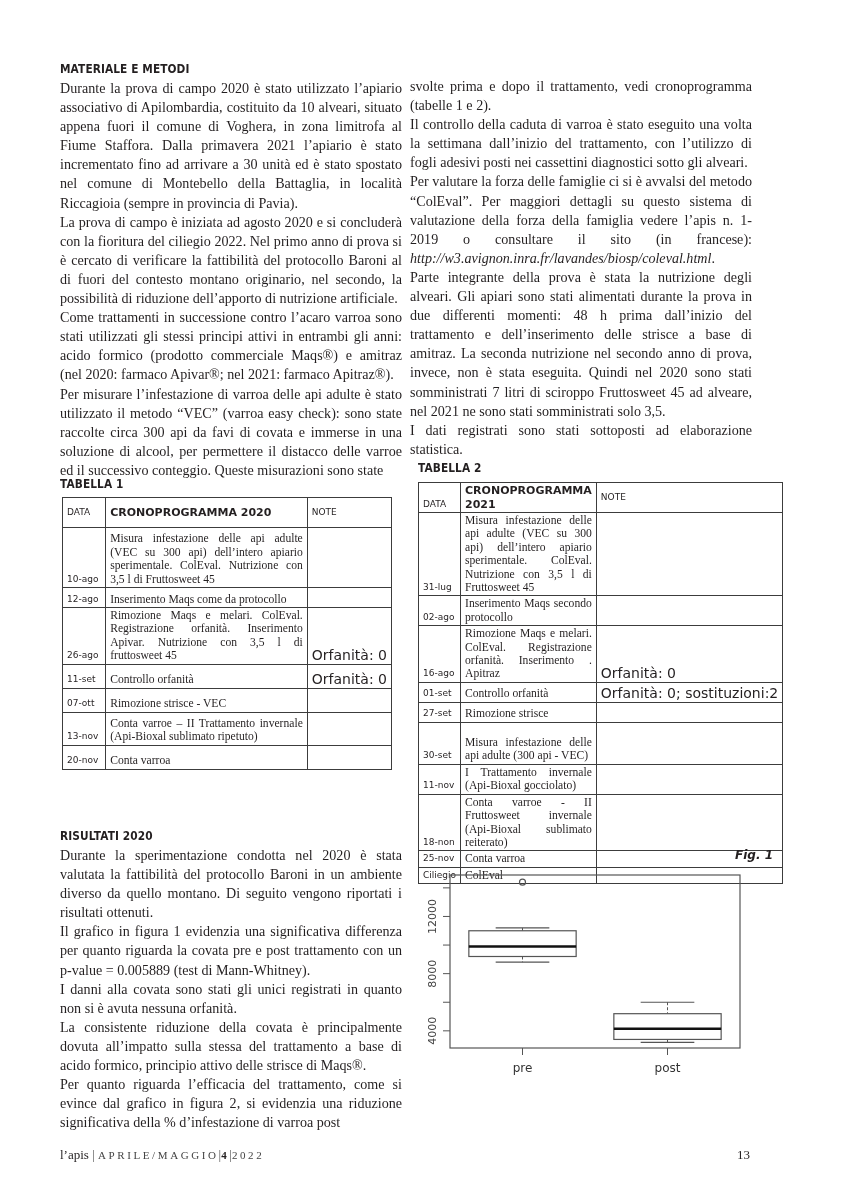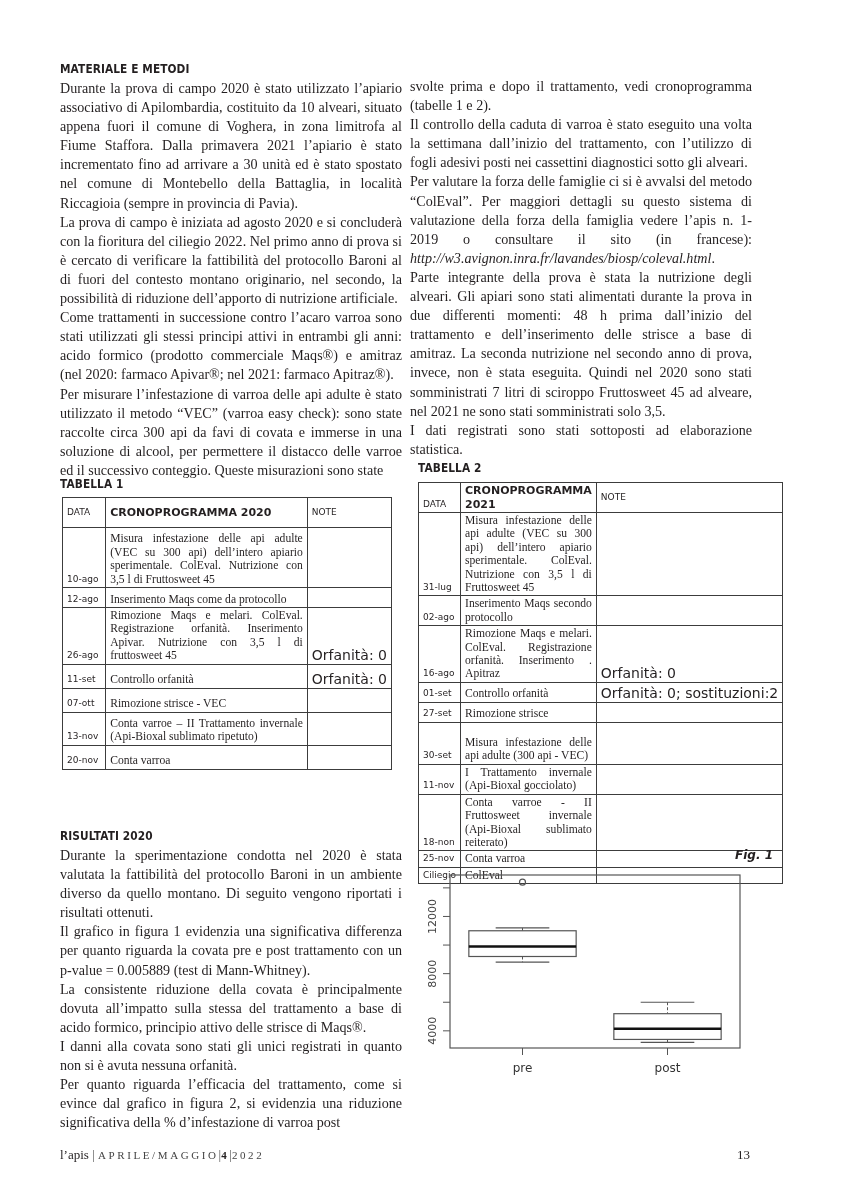--- a/index.html
+++ b/index.html
@@ -165,22 +165,22 @@
         <td class="text">ColEval</td>
         <td class="note"></td>
       </tr>
     </tbody>
 </table>
 
 <div class="col col-left" style="top:829px;">
   <h2 class="heading">RISULTATI 2020</h2>
   <p class="para" style="margin-top:3px;">Durante la sperimentazione condotta nel 2020 è stata valutata la fattibilità del protocollo Baroni in un ambiente diverso da quello montano. Di seguito vengono riportati i risultati ottenuti.</p>
   <p class="para">Il grafico in figura 1 evidenzia una significativa differenza per quanto riguarda la covata pre e post trattamento con un p-value = 0.005889 (test di Mann-Whitney).</p>
+  <p class="para">I danni alla covata sono stati gli unici registrati in quanto non si è avuta nessuna orfanità.</p>
   <p class="para">La consistente riduzione della covata è principalmente dovuta all’impatto sulla stessa del trattamento a base di acido formico, principio attivo delle strisce di Maqs®.</p>
-  <p class="para">I danni alla covata sono stati gli unici registrati in quanto non si è avuta nessuna orfanità.</p>
   <p class="para">Per quanto riguarda l’efficacia del trattamento, come si evince dal grafico in figura 2, si evidenzia una riduzione significativa della % d’infestazione di varroa post</p>
 </div>
 
 <div id="fig-label">Fig. 1</div>
 <svg id="chart" width="340" height="235" viewBox="0 0 340 235">
     <rect x="35" y="15" width="290" height="173" fill="none" stroke="#555" stroke-width="1.2"></rect>
     <line x1="28" y1="170.84297520661158" x2="35" y2="170.84297520661158" stroke="#555" stroke-width="1"></line>
     <text x="0" y="0" font-size="11" font-family="DejaVu Sans, sans-serif" fill="#444" text-anchor="middle" transform="translate(21,170.84297520661158) rotate(-90)">4000</text>
     <line x1="28" y1="142.2479338842975" x2="35" y2="142.2479338842975" stroke="#555" stroke-width="1"></line>
     <line x1="28" y1="113.65289256198346" x2="35" y2="113.65289256198346" stroke="#555" stroke-width="1"></line>

